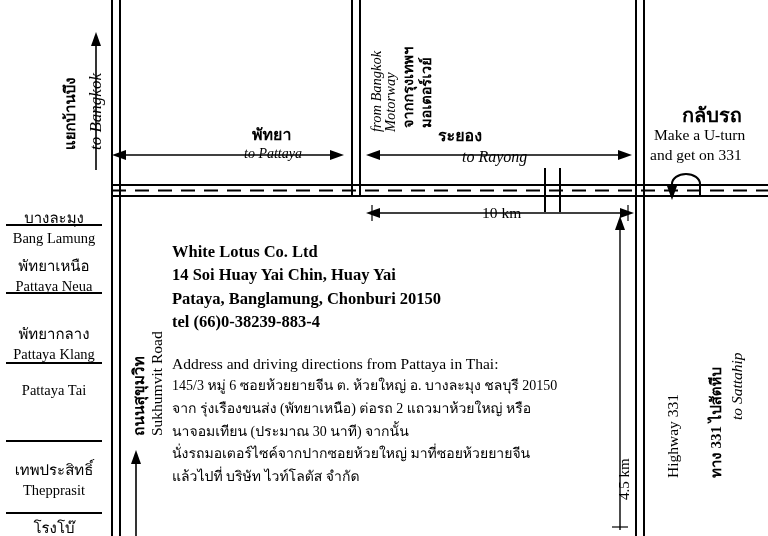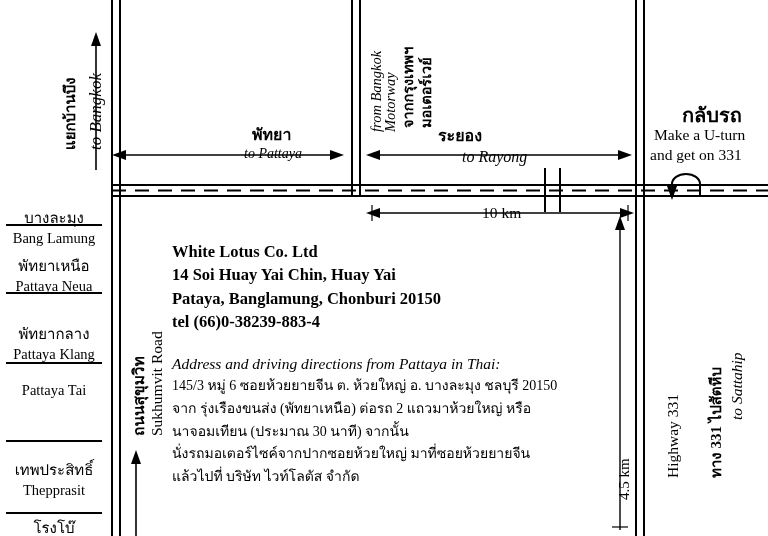--- a/index.html
+++ b/index.html
@@ -53,21 +53,20 @@
     white-space: nowrap;
     font-weight: bold;
   }
   .thaiblock {
     position: absolute;
     left: 172px;
     top: 352px;
     width: 430px;
   }
   .thai-head {
-    font-style: italic;
     font-size: 15.5px;
     line-height: 1.5;
     white-space: nowrap;
   }
   .thai-line {
     font-size: 14px;
     line-height: 1.62;
     white-space: nowrap;
   }
   .left-label {

